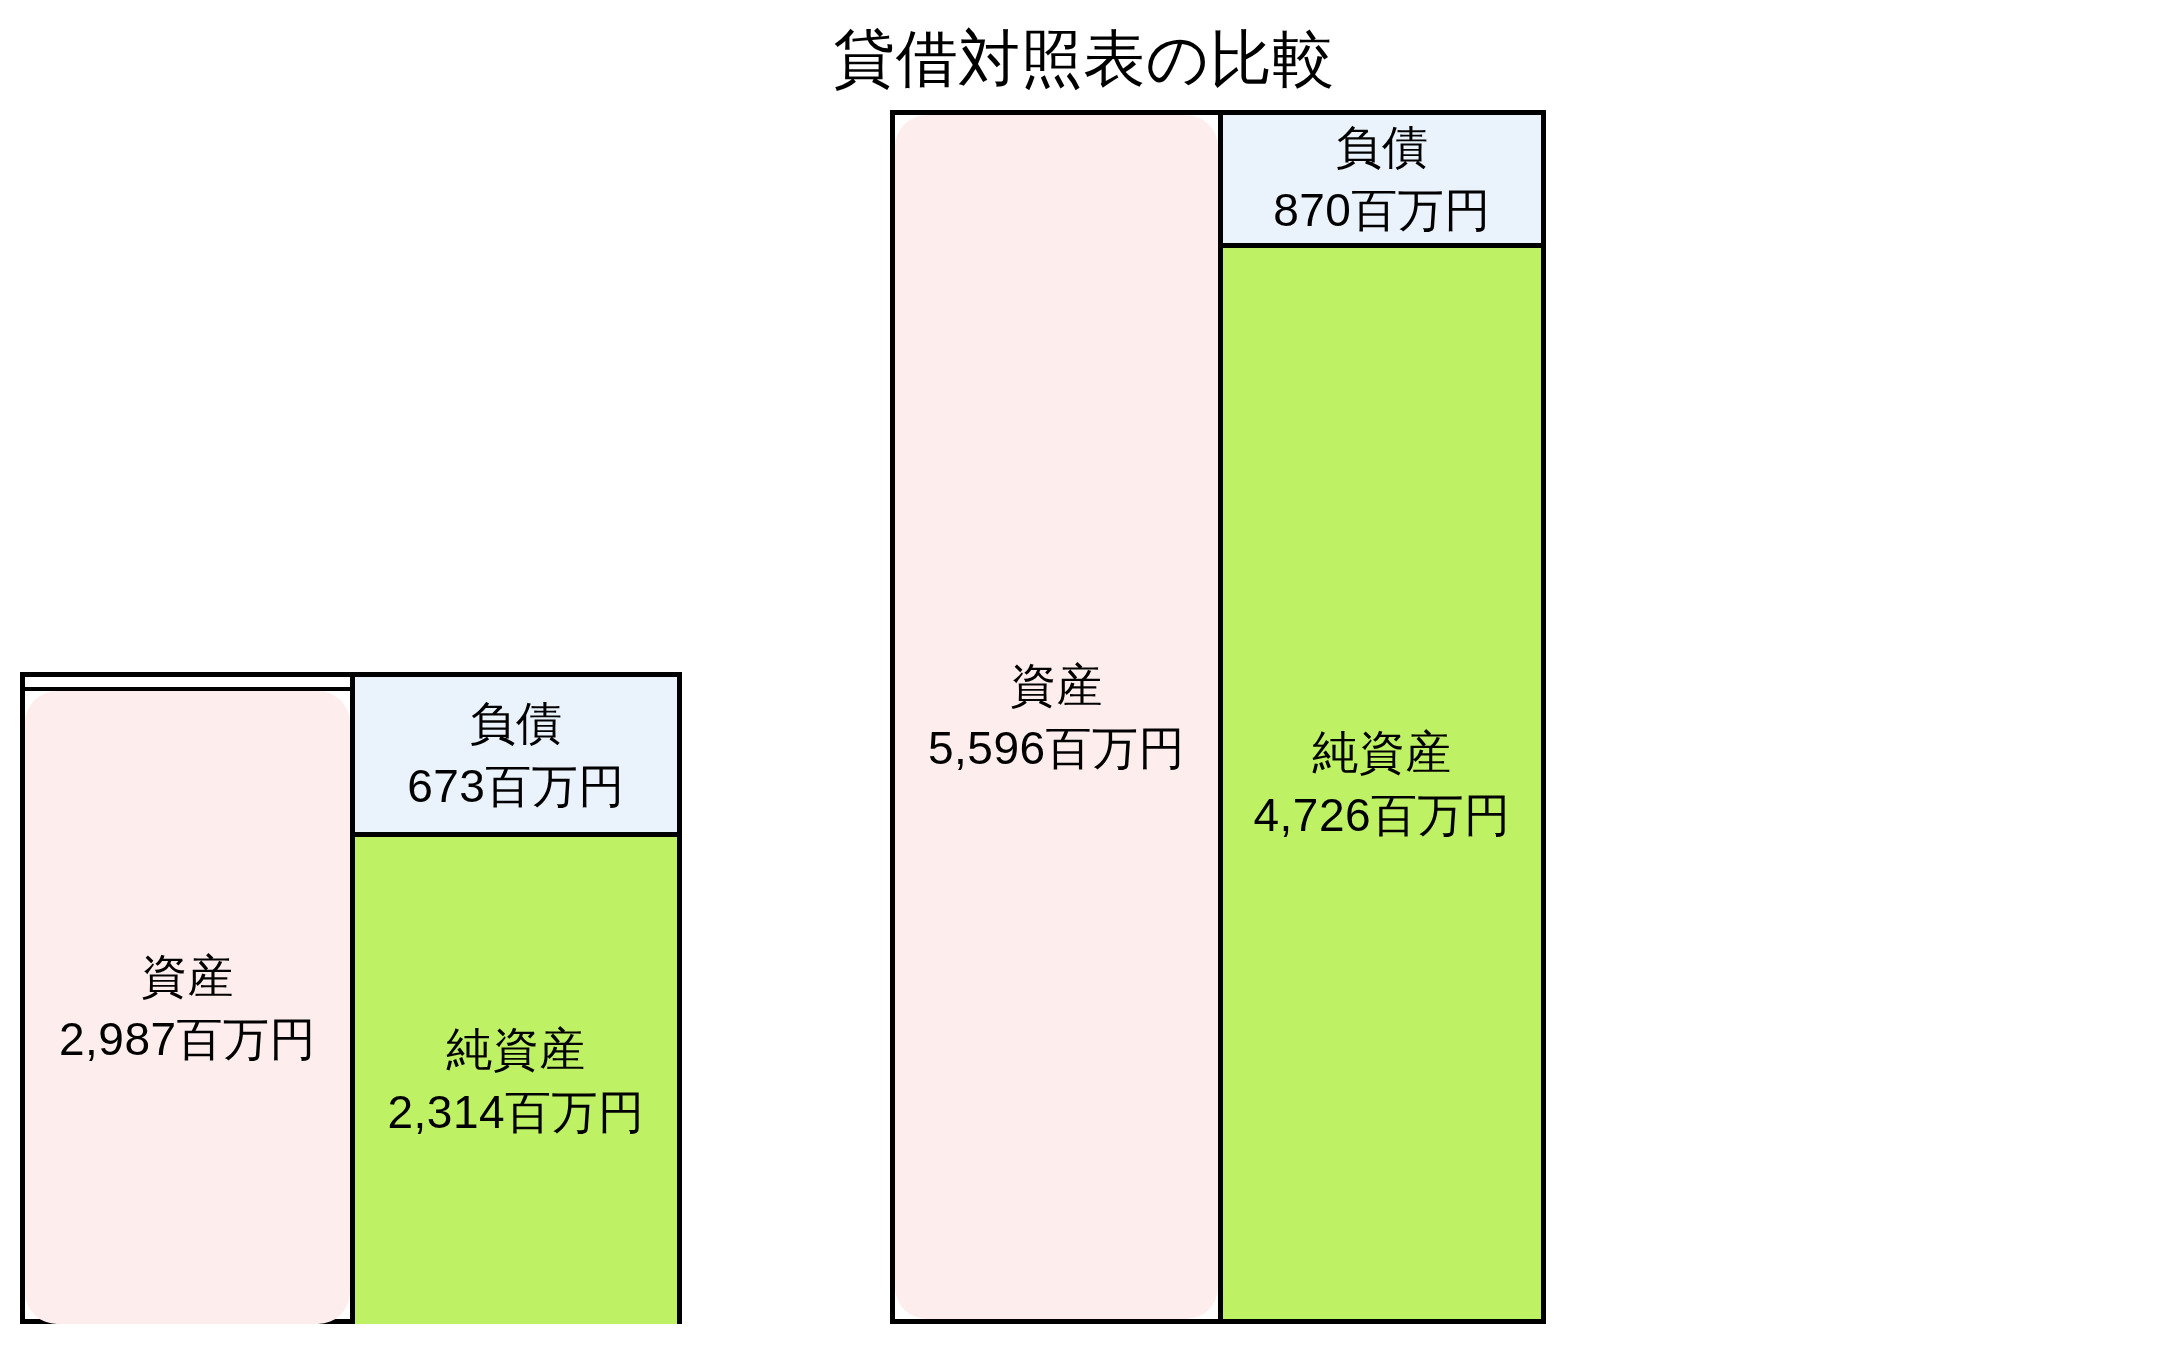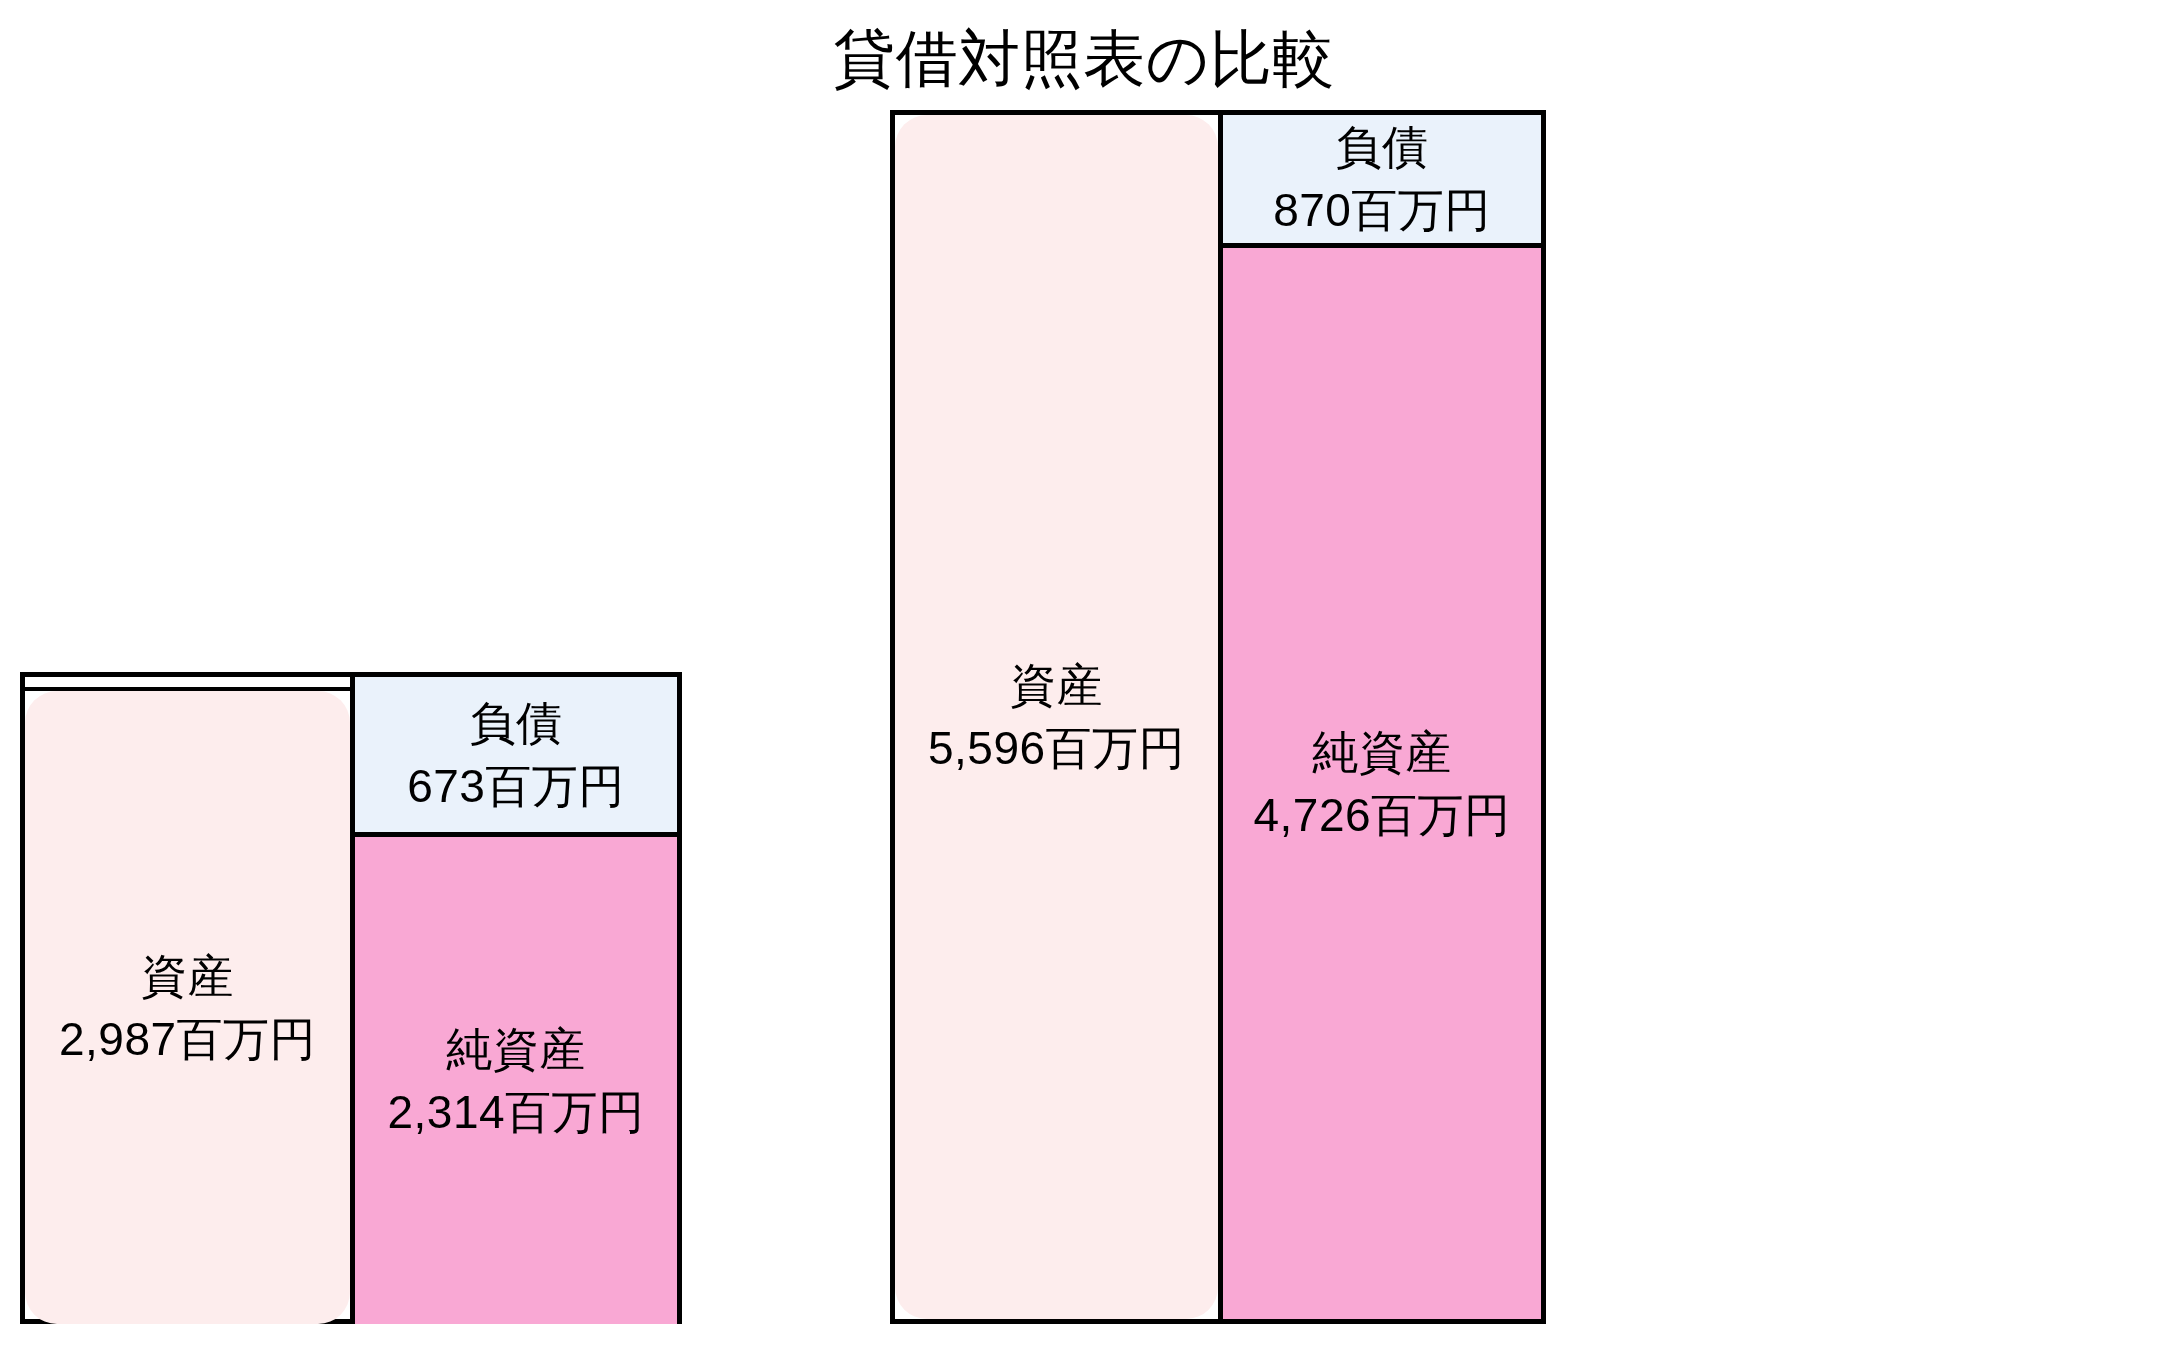--- a/index.html
+++ b/index.html
@@ -47,21 +47,21 @@
     position: absolute;
     box-sizing: border-box;
     display: flex;
     align-items: center;
     justify-content: center;
     text-align: center;
   }
 
   .seg-asset  { background: #fdeded; border-radius: 32px; }
   .seg-liab   { background: #eaf2fb; }
-  .seg-equity { background: #f9a8d4; }
+  .seg-equity { background: #bef264; }
 
   .seg-label {
     font-size: 46px;
     line-height: 1.36;
     white-space: pre-line;
     letter-spacing: 0.5px;
   }
 
   
   .divider-v {

